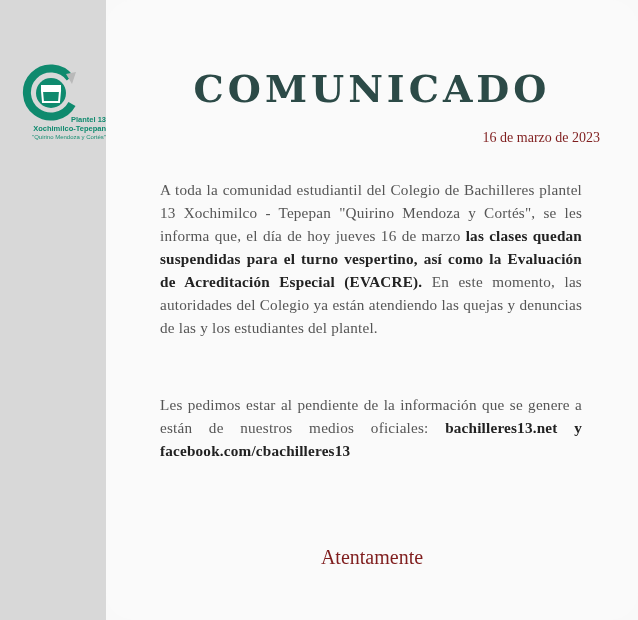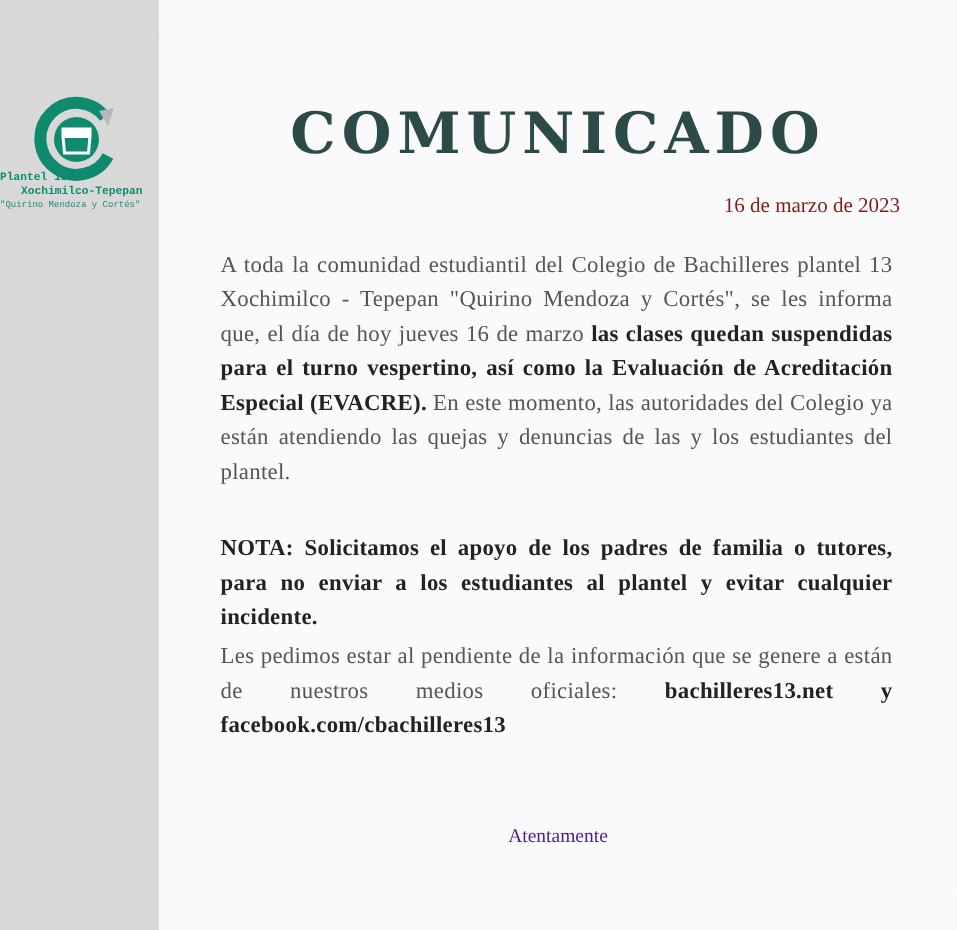--- a/index.html
+++ b/index.html
@@ -1,30 +1,30 @@
 <!DOCTYPE html>
 <html><head>
   <meta charset="utf-8">
   <style>
     html, body { margin:0; padding:0; }
     body { width:638px; height:620px; background:#f9f9f9; position:relative; overflow:hidden; font-family:"DejaVu Serif", serif; }
     .sidebar { position:absolute; left:0; top:0; width:106px; height:620px; background:#d8d8d8; }
     .logo { position:absolute; left:22px; top:64px; width:58px; height:58px; }
-    .logo-text { position:absolute; left:0; top:115px; width:106px; text-align:left; color:#0f8a6e; font-family:Liberation Mono, monospace; }
+    .logo-text { position:absolute; left:0; top:115px; width:106px; text-align:right; color:#0f8a6e; font-family:Liberation Sans, sans-serif; }
     .logo-text .l1 { font-size:7.5px; font-weight:bold; line-height:9px; }
     .logo-text .l2 { font-size:7.5px; font-weight:bold; line-height:9px;padding-left:14px; }
     .logo-text .l3 { font-size:6px; line-height:8px; color:#1a8f74; }
     .content { position:absolute; left:106px; top:0; width:532px; height:620px; background:#fafafa;border-radius:28px; }
     .title { position:absolute; left:0; top:66px; width:532px; text-align:center; font-family:"DejaVu Serif", serif; font-size:38px; font-weight:bold; letter-spacing:4px; color:#2c4a47; }
     .date { position:absolute; right:38px; top:130px; font-size:12px; color:#7f1d1d; font-family:"Liberation Serif", serif; font-size:14px; }
     .body { position:absolute; left:38px; top:162px; width:454px; color:#555; font-family:"Liberation Serif", serif; font-size:15.2px; line-height:23px; text-align:justify; letter-spacing:0.2px; }
-    .body p { margin:3px; }
+    .body p { margin:16px; }
     .body b { color:#222; }
     .gap { height:22px; }
-    .sign { position:absolute; left:0; top:546px; width:532px; text-align:center; color:#4c1d95; font-family:"Liberation Serif", serif; font-size:13px; line-height:22px; }
+    .sign { position:absolute; left:0; top:546px; width:532px; text-align:center; color:#7f1d1d; font-family:"Liberation Serif", serif; font-size:20px; line-height:22px; }
   </style>
 </head>
 <body>
 
 <div class="sidebar">
   <svg class="logo" viewBox="0 0 58 58">
     <path d="M48 14 A24 24 0 1 0 50 40" fill="none" stroke="#0f8a6e" stroke-width="8"></path>
     <path d="M44 10 L54 8 L50 20 Z" fill="#b9b9b9"></path>
     <circle cx="29" cy="29" r="15" fill="#0f8a6e"></circle>
     <rect x="19" y="21" width="20" height="5" fill="#fff"></rect>
@@ -37,20 +37,19 @@
   </div>
 </div>
 
 <div class="content">
   <div class="title">COMUNICADO</div>
   <div class="date">16 de marzo de 2023</div>
 
   <div class="body">
     <p><span>A toda la comunidad estudiantil del Colegio de Bachilleres plantel 13 Xochimilco - Tepepan "Quirino Mendoza y Cortés", se les informa que, el día de hoy jueves 16 de marzo </span><b>las clases quedan suspendidas para el turno vespertino, así como la Evaluación de Acreditación Especial (EVACRE).</b><span> En este momento, las autoridades del Colegio ya están atendiendo las quejas y denuncias de las y los estudiantes del plantel.</span></p>
     <div class="gap"></div>
-    <p><b>NOTA: Solicitamos el apoyo de los padres de familia o tutores, para no enviar a los estudiantes al plantel y evitar cualquier incidente.</b></p>
     <p><span>Les pedimos estar al pendiente de la información que se genere a están de nuestros medios oficiales: </span><b>bachilleres13.net</b><b> y </b><b>facebook.com/cbachilleres13</b></p>
   </div>
 
   <div class="sign">
     <div>Atentamente</div>
   </div>
 </div>
 
 </body></html>

